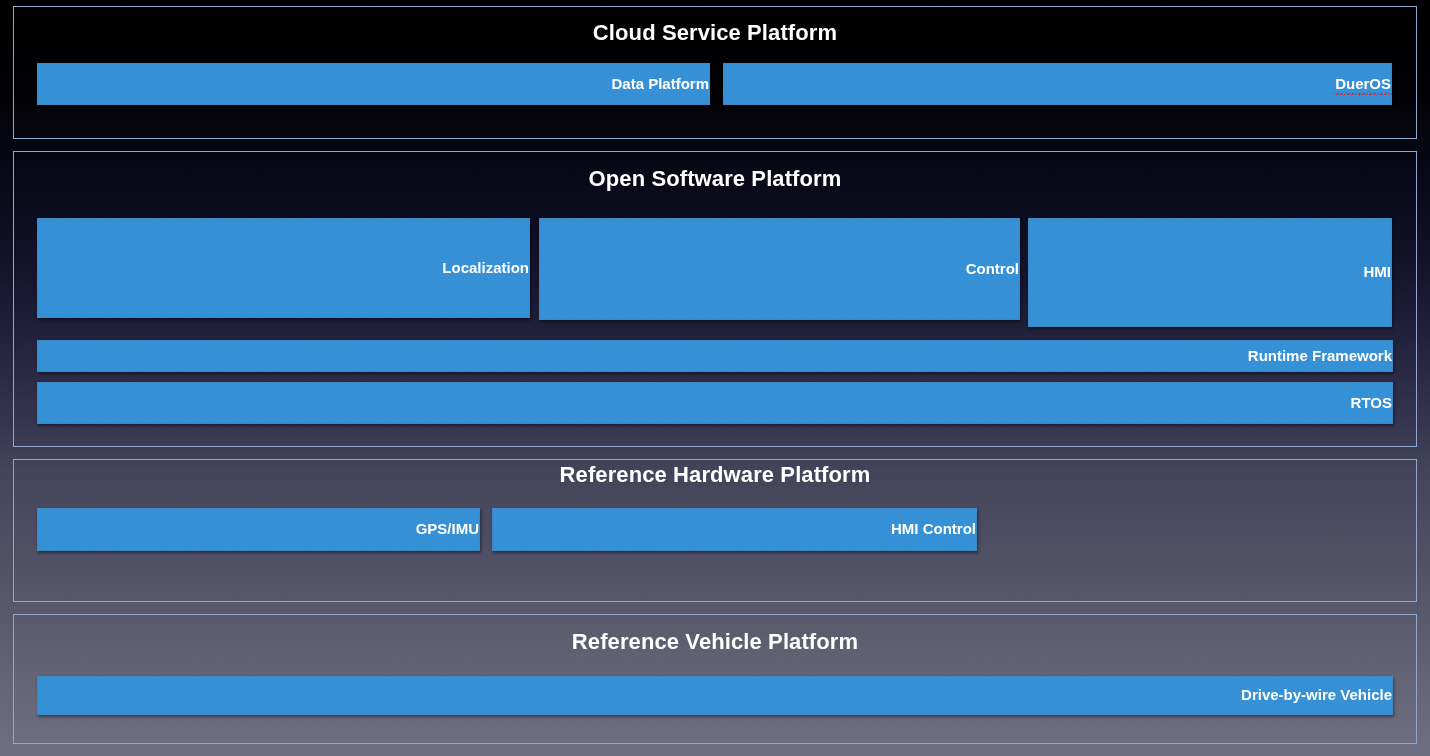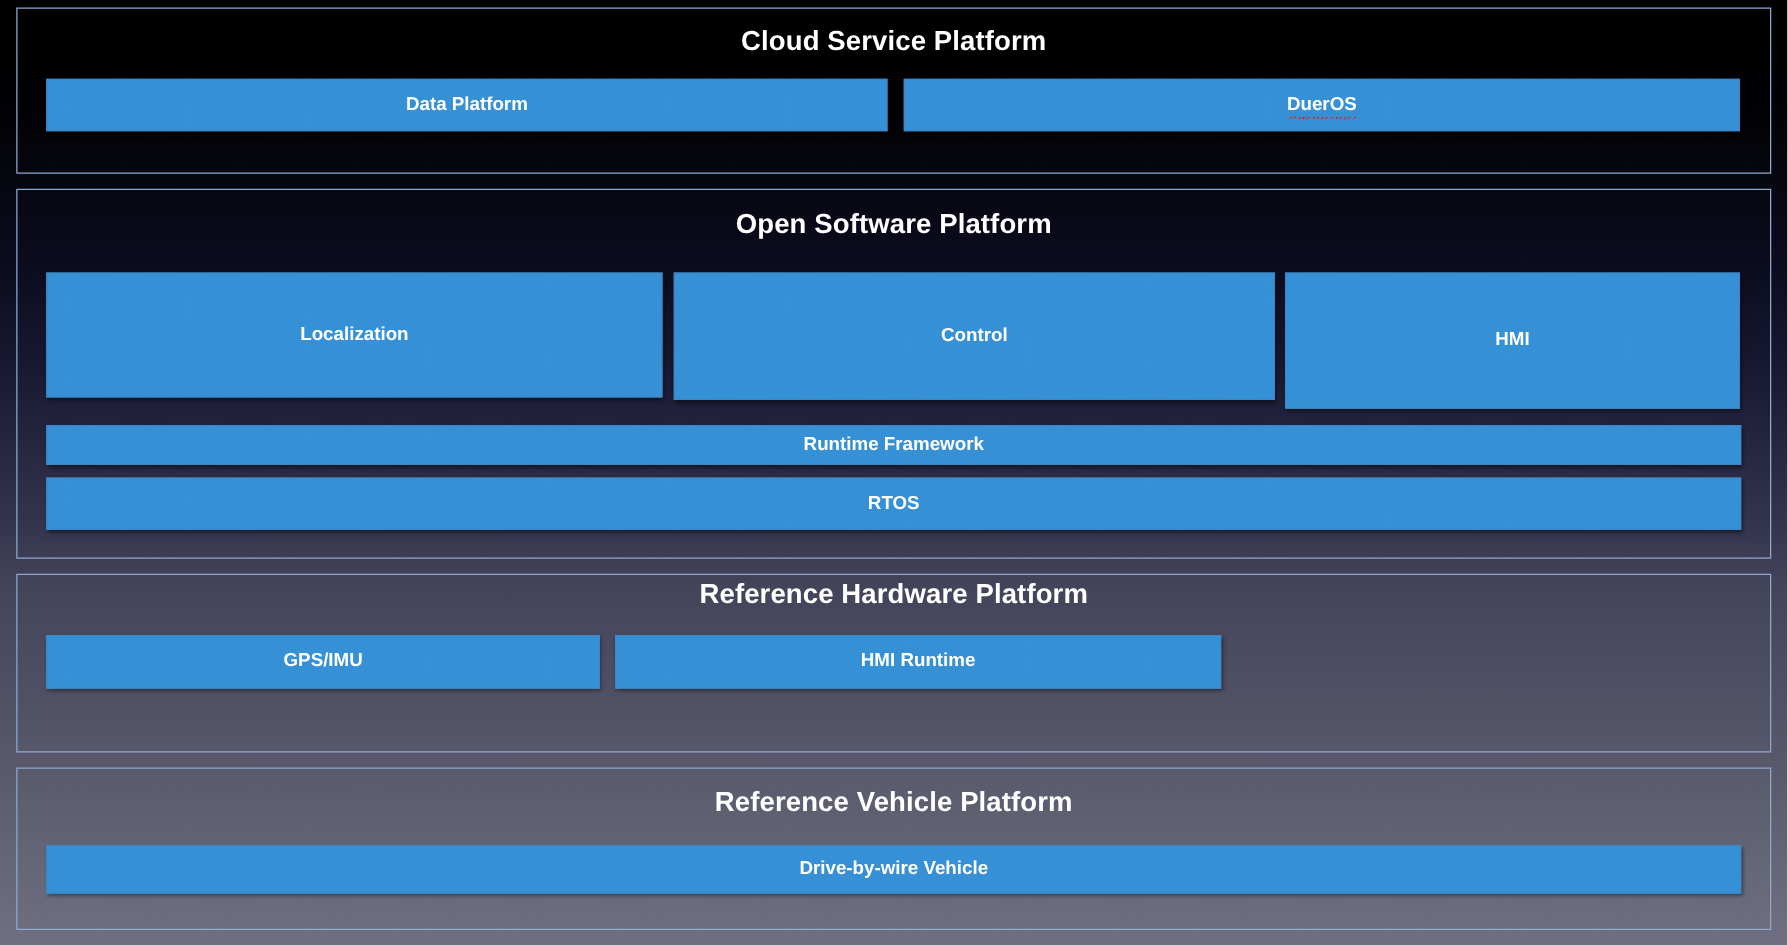--- a/index.html
+++ b/index.html
@@ -66,21 +66,21 @@
     white-space:nowrap;
   }
 
   
   .box {
     background:#3590d6;
     border:1px solid #3d88c4;
     box-shadow:1px 2px 3px rgba(0,0,0,.45);
     display:flex;
     align-items:center;
-    justify-content:center;
+    justify-content:flex-end;
     color:#ffffff;
     font-weight:bold;
     font-size:15px;
     line-height:1.1;
     text-align:center;
   }
   .row { display:flex; width:100%; }
 
   
   #layer-cloud { height:133px; padding:0; }
@@ -184,21 +184,21 @@
     </div>
   </section>
 
   <section class="layer" id="layer-hardware">
     <div class="layer-title">Reference Hardware Platform</div>
     <div class="row">
       <div class="box" id="box-gps-imu">
         <span>GPS/IMU</span>
       </div>
       <div class="box" id="box-hmi-device">
-        <span>HMI Runtime</span>
+        <span>HMI Control</span>
       </div>
     </div>
   </section>
 
   <section class="layer" id="layer-vehicle">
     <div class="layer-title">Reference Vehicle Platform</div>
     <div class="row">
       <div class="box" id="box-drive-by-wire">
         <span>Drive-by-wire Vehicle</span>
       </div>

